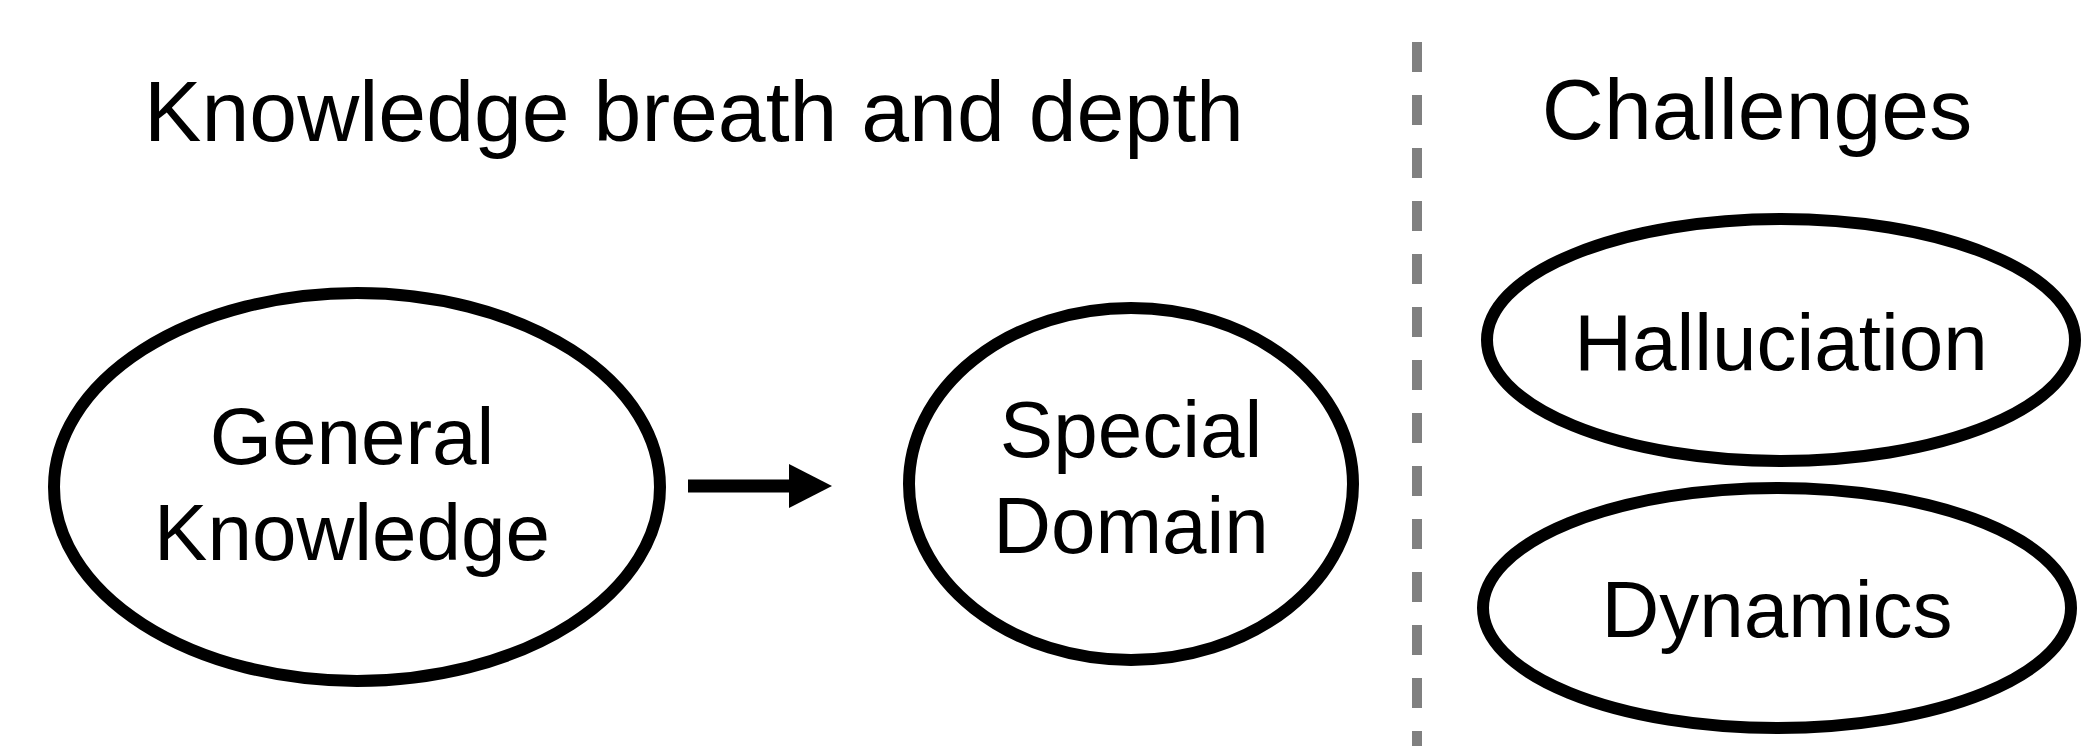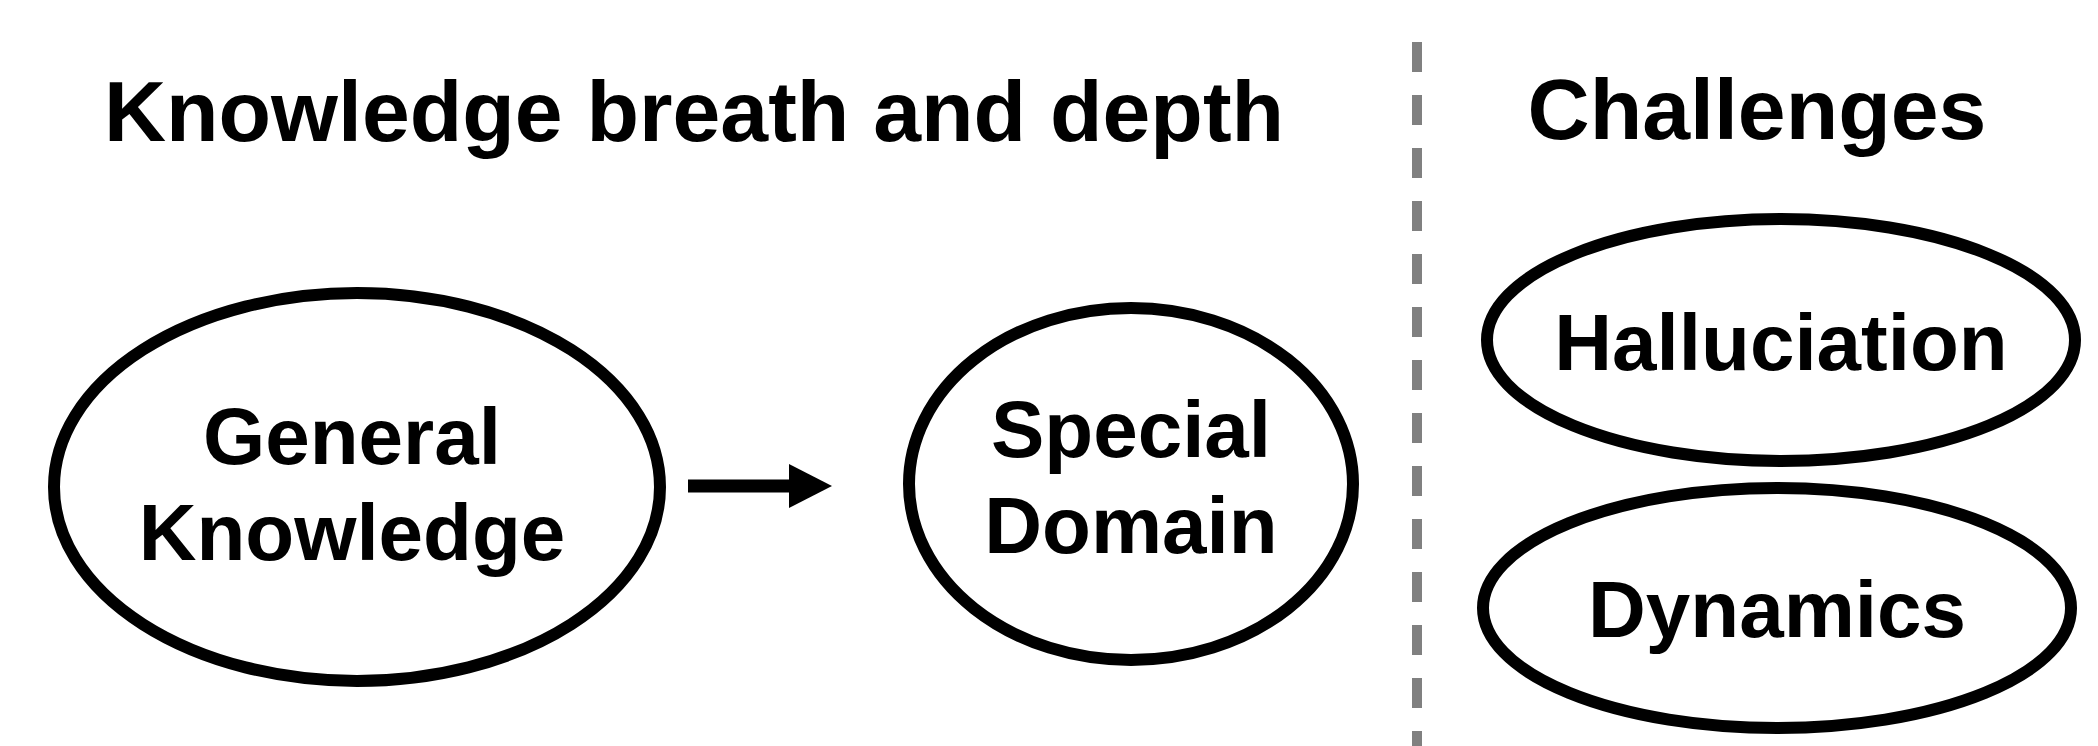--- a/index.html
+++ b/index.html
@@ -7,21 +7,20 @@
     padding: 0;
     background: #ffffff;
   }
   .canvas {
     position: relative;
     width: 2098px;
     height: 746px;
     background: #ffffff;
     font-family: "Liberation Sans", sans-serif;
     overflow: hidden;
-    font-weight: bold;
   }
   svg {
     display: block;
     width: 2098px;
     height: 746px;
   }
   text {
     fill: #000000;
     text-anchor: middle;
     font-family: "Liberation Sans", sans-serif;

